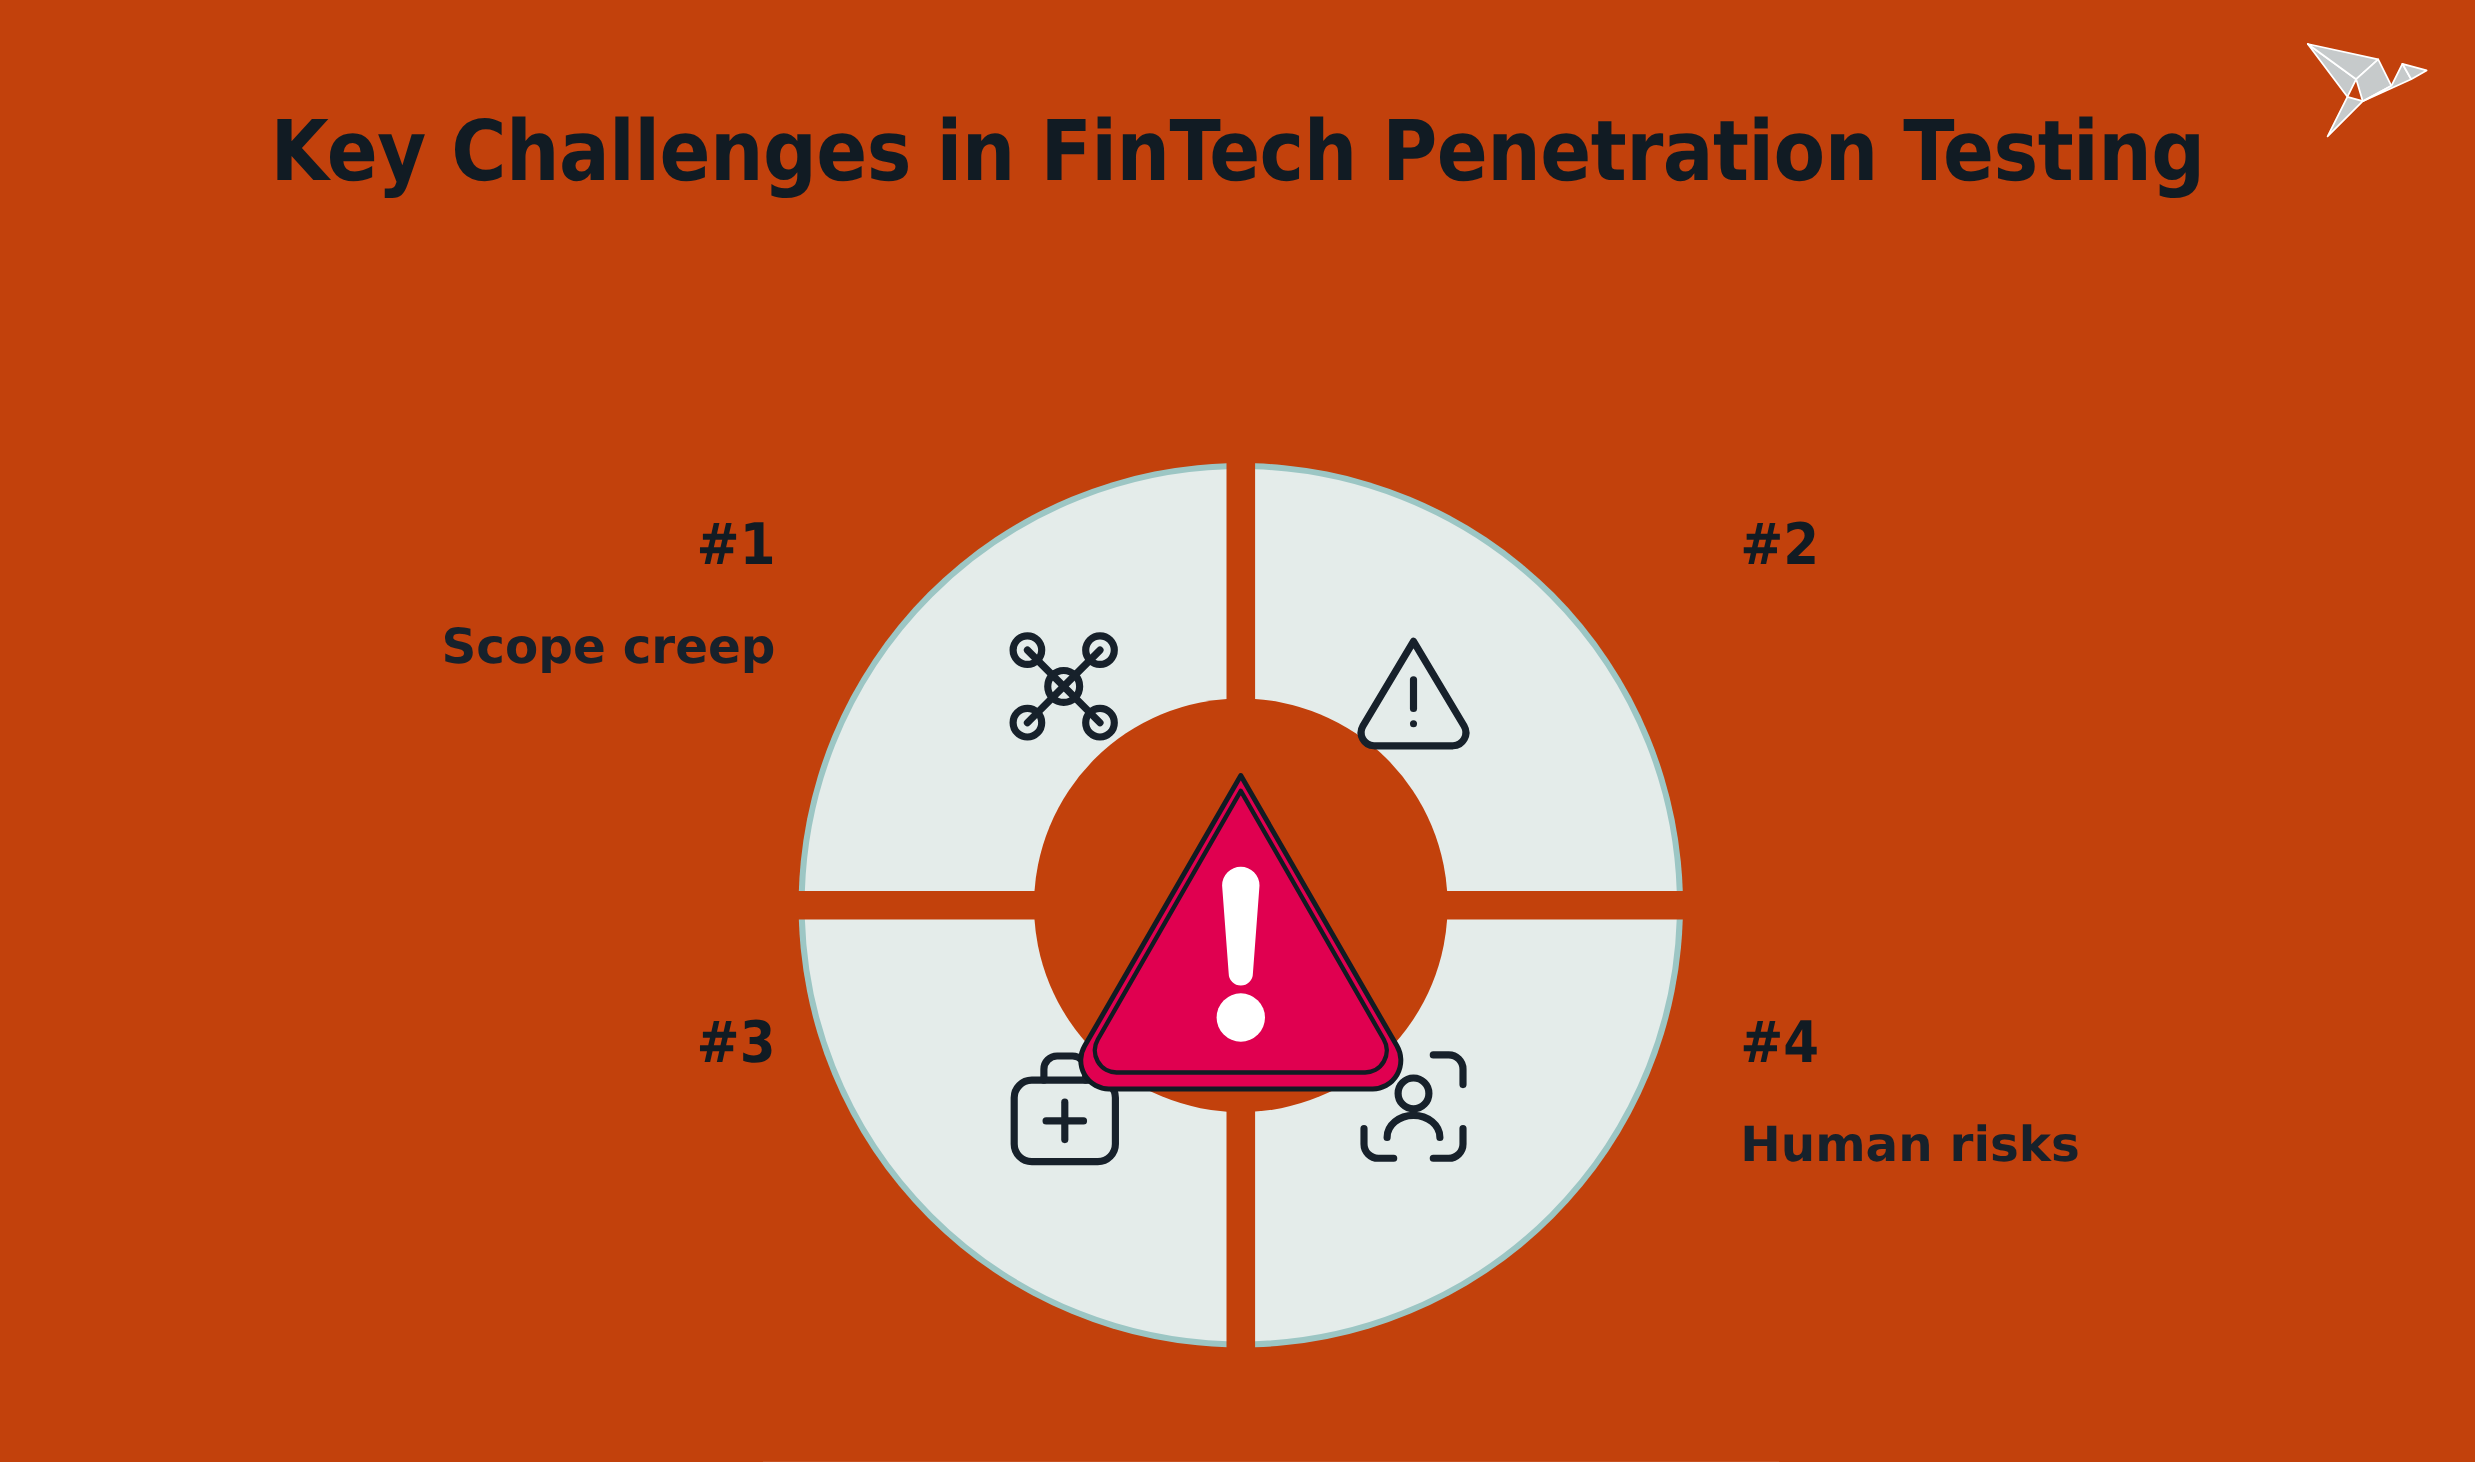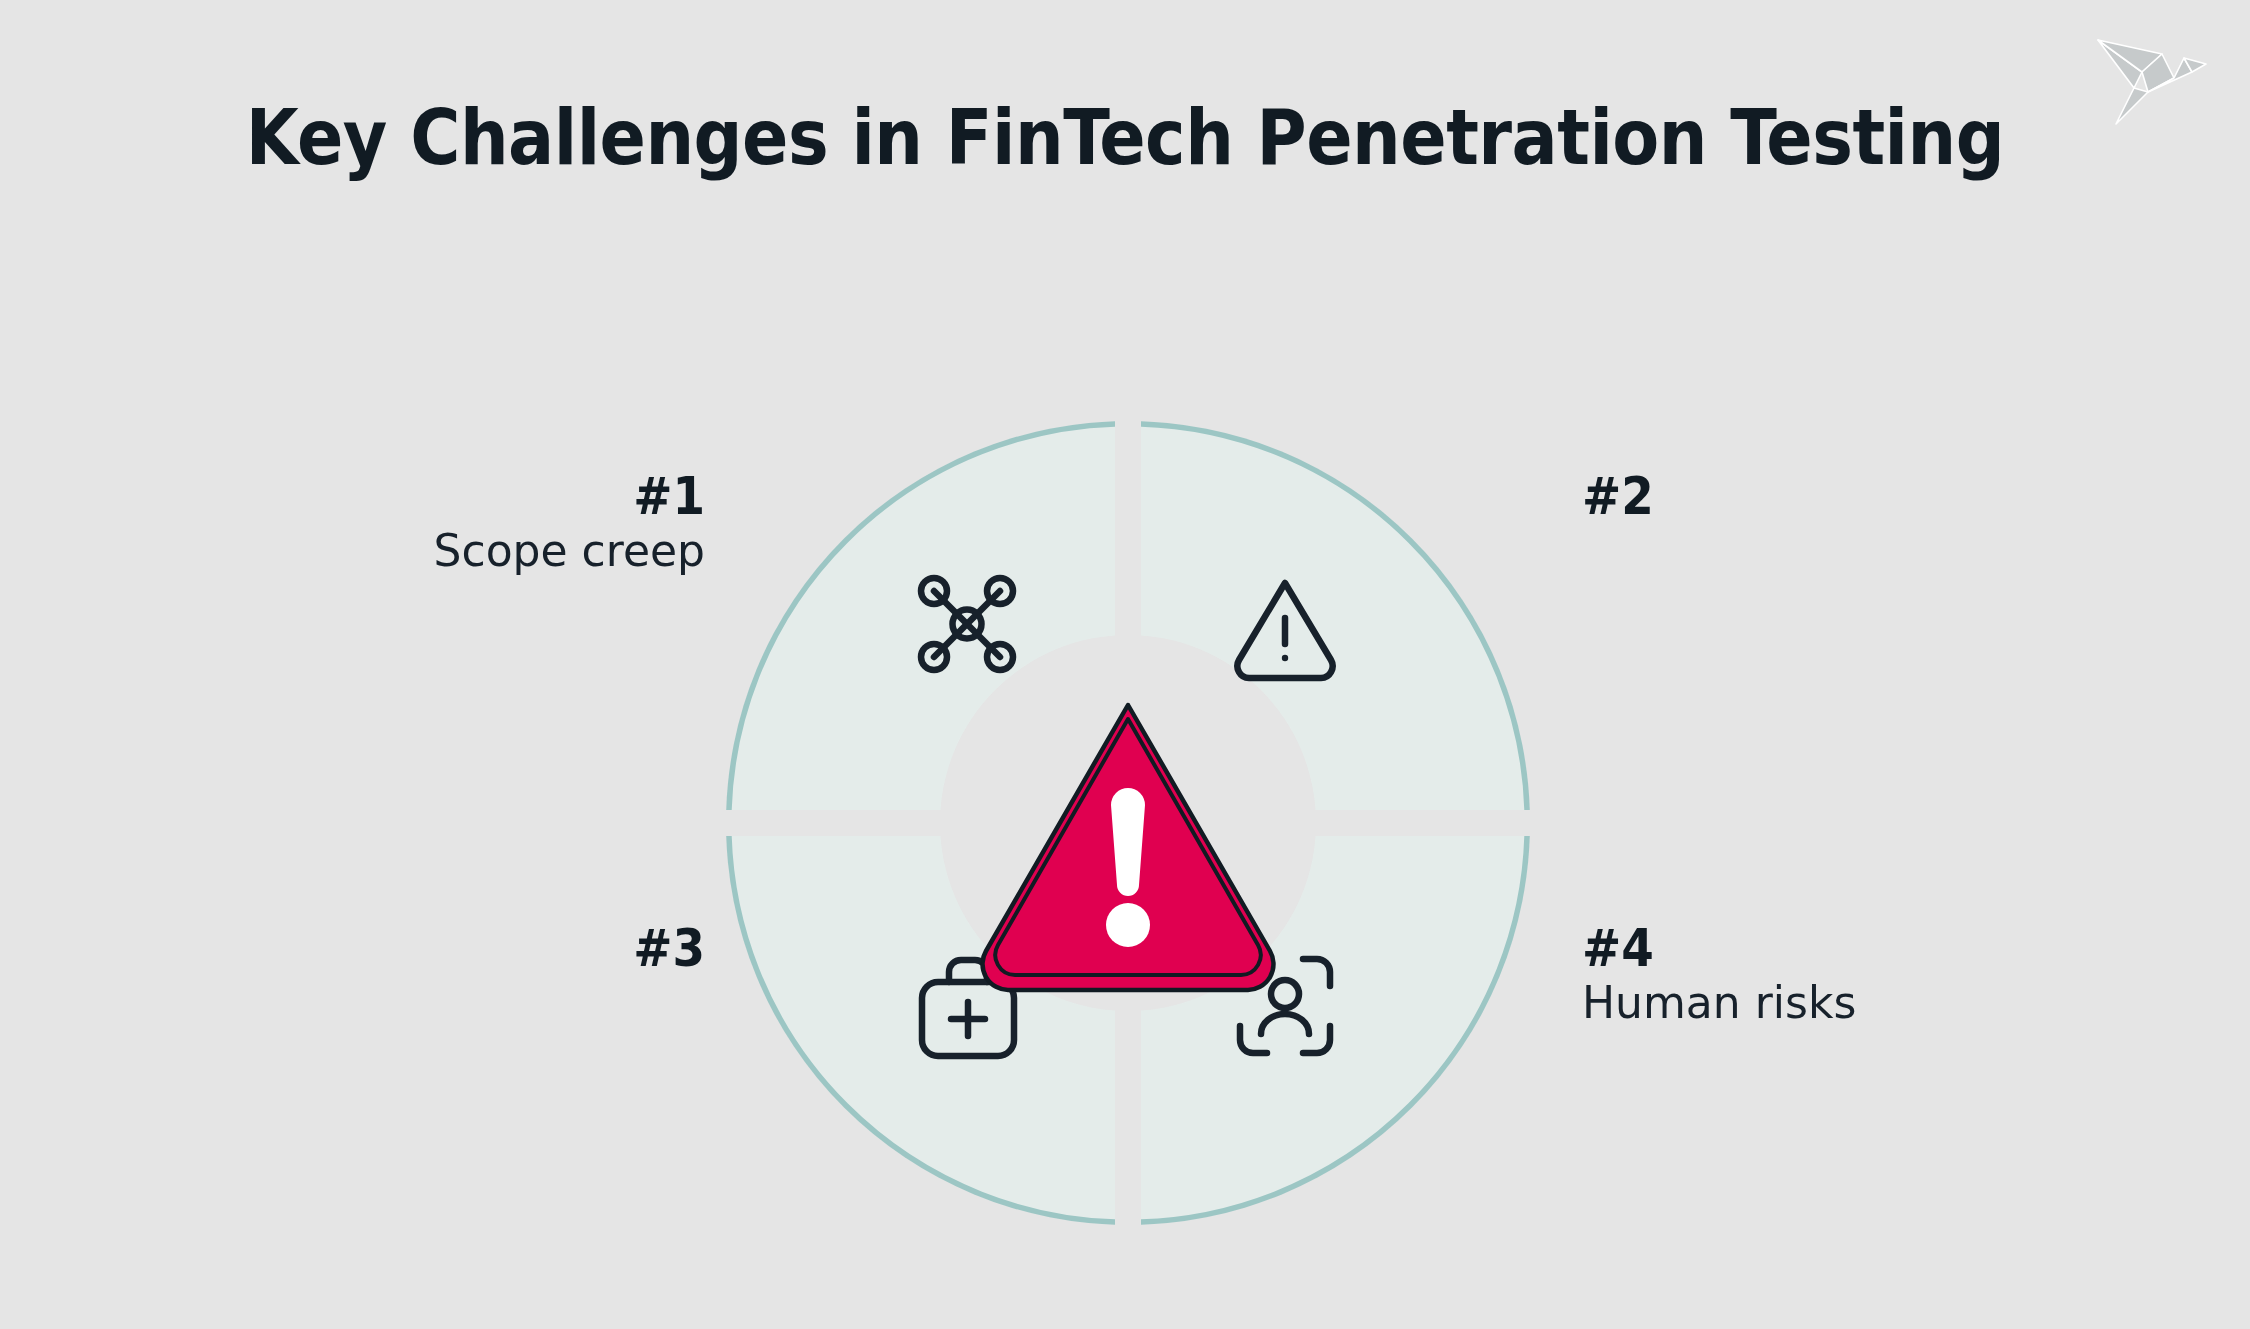--- a/index.html
+++ b/index.html
@@ -5,21 +5,21 @@
   * { margin:0; padding:0; box-sizing:border-box; }
   html, body {
     width:2250px; height:1329px;
     background:#ffffff;
     font-family:"Liberation Sans", sans-serif;
     overflow:hidden;
   }
   .page {
     position:relative;
     width:2250px; height:1329px;
-    background:#e5e5e5;
+    background:#c2410c;
   }
 
   
   .logo {
     position:absolute;
     top:18px; left:2096px;
     width:140px; height:120px;
   }
 
   
@@ -58,23 +58,24 @@
     color:#111b23;
     font-family:"DejaVu Sans", sans-serif;
     font-weight:bold;
     font-size:52px;
     line-height:1.1;
     font-stretch:condensed;
   }
   .label-text {
     color:#17212b;
     font-family:"DejaVu Sans", sans-serif;
-    font-weight:normal;
+    font-weight:bold;
     font-size:44px;
     line-height:1.2;
+    margin-top:38px;
   }
   .lbl-1 { left:185px;  top:468px;  text-align:right; }
   .lbl-3 { left:185px;  top:920px;  text-align:right; }
   .lbl-2 { left:1582px; top:468px;  text-align:left;  }
   .lbl-4 { left:1582px; top:920px;  text-align:left;  }
 </style>
 </head>
 <body>
 
 <div class="page">

